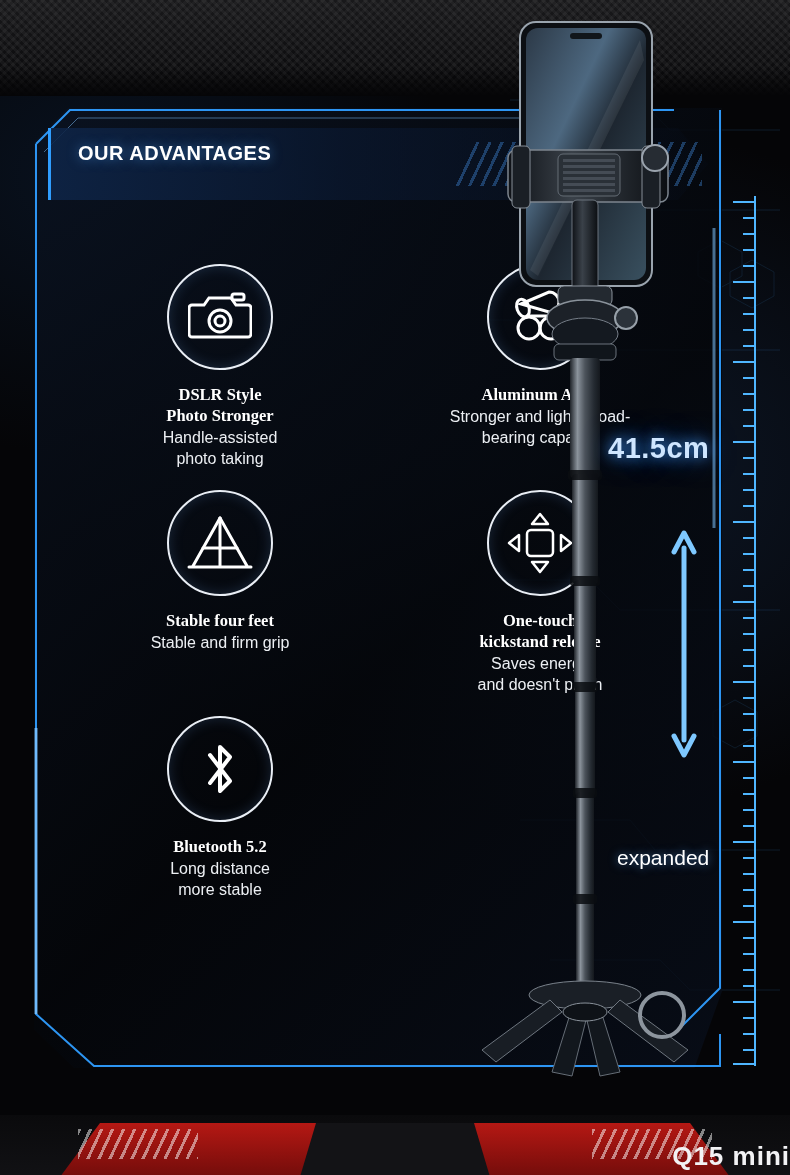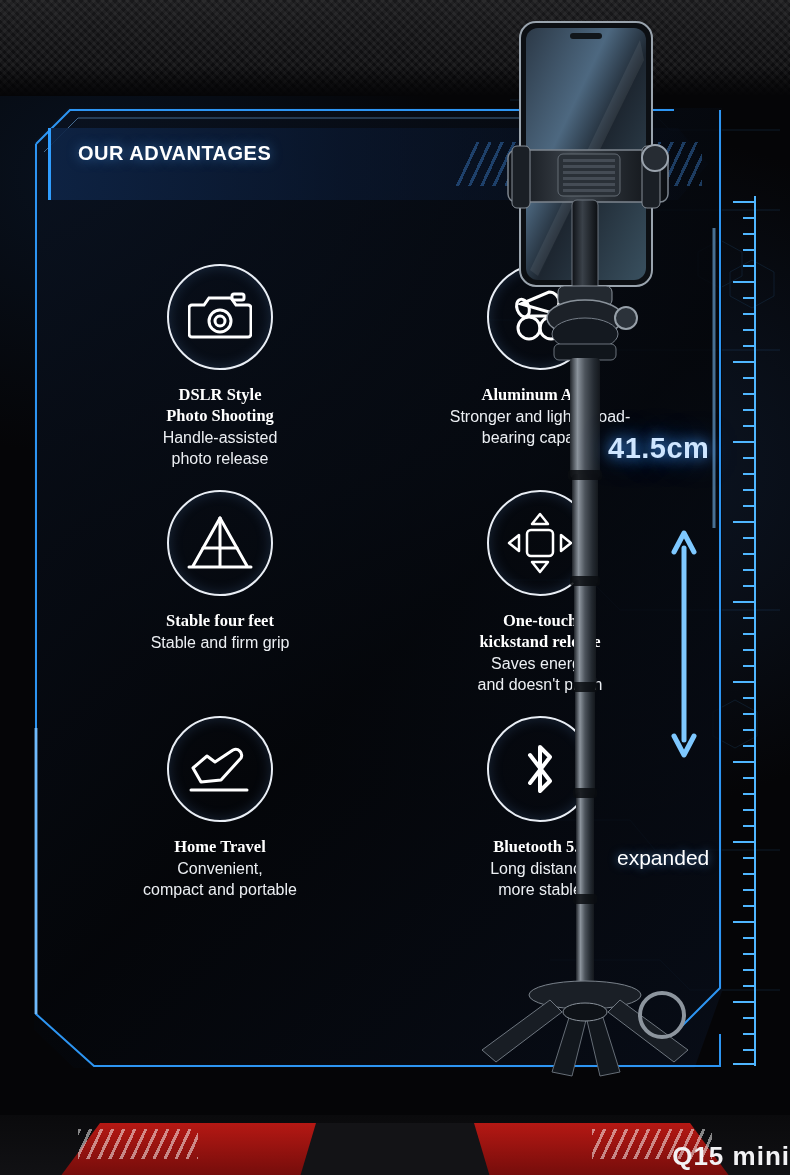--- a/index.html
+++ b/index.html
@@ -185,25 +185,25 @@
         <div class="circle">
           <svg width="64" height="52" viewBox="0 0 64 52" fill="none" stroke="#fff" stroke-width="3">
             <path d="M4 14 h12 l5-7 h22 l5 7 h12 a3 3 0 0 1 3 3 v26 a3 3 0 0 1 -3 3 h-56 a3 3 0 0 1 -3 -3 v-26 a3 3 0 0 1 3 -3 z"></path>
             <circle cx="32" cy="30" r="11"></circle>
             <circle cx="32" cy="30" r="5"></circle>
             <rect x="44" y="3" width="12" height="6" rx="2"></rect>
           </svg>
         </div>
         <div class="f-title">
           <span>DSLR Style</span><br>
-          <span>Photo Shooting</span>
+          <span>Photo Stronger</span>
         </div>
         <div class="f-desc">
           <span>Handle-assisted</span><br>
-          <span>photo release</span>
+          <span>photo taking</span>
         </div>
       </div>
 
       <div class="feature">
         <div class="circle">
           <svg width="66" height="58" viewBox="0 0 66 58" fill="none" stroke="#fff" stroke-width="3">
             <path d="M14 16 L42 4 a10 10 0 0 1 10 10 a10 10 0 0 1 -10 10 L14 16z"></path>
             <ellipse cx="16" cy="20" rx="6" ry="9" transform="rotate(-20 16 20)"></ellipse>
             <circle cx="22" cy="40" r="11"></circle>
             <circle cx="44" cy="40" r="11"></circle>
@@ -250,35 +250,20 @@
         <div class="f-title">
           <span>One-touch</span><br>
           <span>kickstand release</span>
         </div>
         <div class="f-desc">
           <span>Saves energy</span><br>
           <span>and doesn't pinch</span>
         </div>
       </div>
 
-      <div class="feature">
-        <div class="circle">
-          <svg width="70" height="54" viewBox="0 0 70 54" fill="none" stroke="#fff" stroke-width="3" stroke-linecap="round" stroke-linejoin="round">
-            <path d="M8 26 L22 14 L30 20 L48 8 a6 6 0 0 1 8 8 L36 38 L16 40 Z"></path>
-            <path d="M6 48 L62 48"></path>
-          </svg>
-        </div>
-        <div class="f-title">
-          <span>Home Travel</span>
-        </div>
-        <div class="f-desc">
-          <span>Convenient,</span><br>
-          <span>compact and portable</span>
-        </div>
-      </div>
 
       <div class="feature">
         <div class="circle">
           <svg width="44" height="64" viewBox="0 0 44 64" fill="none" stroke="#fff" stroke-width="4" stroke-linejoin="round" stroke-linecap="round">
             <path d="M12 18 L32 44 L22 54 L22 10 L32 20 L12 46"></path>
           </svg>
         </div>
         <div class="f-title">
           <span>Bluetooth 5.2</span>
         </div>

